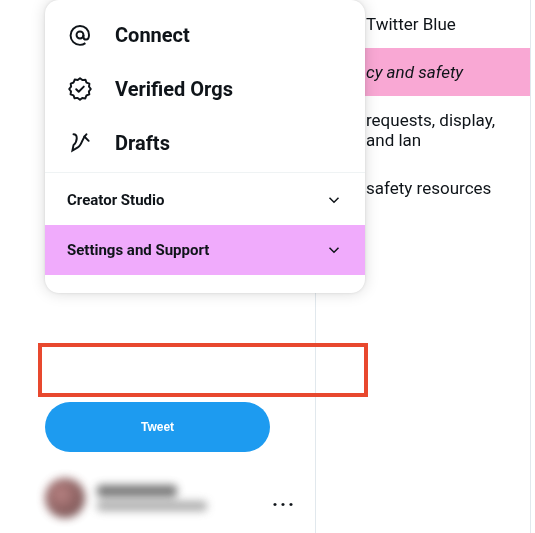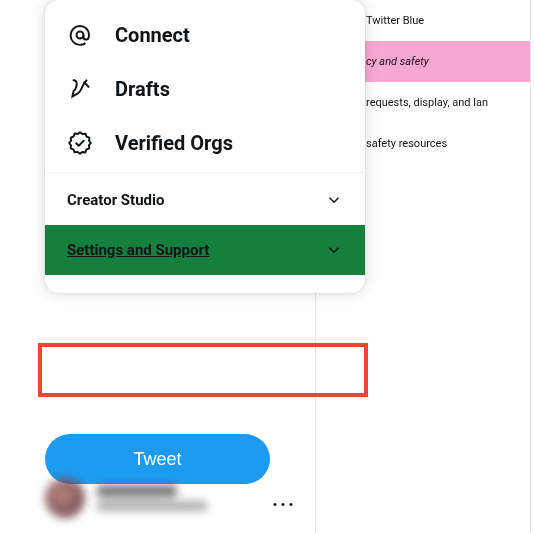--- a/index.html
+++ b/index.html
@@ -22,21 +22,21 @@
   .vline.left { left: 315px; }
   .vline.right { left: 530px; }
   .settings-list {
     position: absolute;
     left: 316px;
     right: 5px;
     top: 0;
   }
   .settings-item {
     padding: 14px 20px 14px 50px;
-    font-size: 11px;
+    font-size: 17px;
     color: #0f1419;
   }
   .settings-item.selected {
     background: #f9a8d4;
     font-style: italic;
   }
   .popup {
     position: absolute;
     left: 45px;
     top: 0;
@@ -87,44 +87,43 @@
     align-items: center;
     justify-content: space-between;
     padding: 16px 22px;
     font-size: 15px;
     font-weight: 700;
     color: #0f1419;
     cursor: pointer;
     text-align: center;
   }
   .expand-item.hovered {
-    background: #15803d;
-    text-decoration: underline;
+    background: #f0abfc;
   }
   .chevron {
     width: 18px;
     height: 18px;
   }
   .highlight-box {
     position: absolute;
     border: 4px solid #e8482e;
     pointer-events: none;
   }
   .tweet-button {
     position: absolute;
     left: 45px;
-    top: 434px;
+    top: 402px;
     width: 225px;
     height: 50px;
     background: #1d9bf0;
     color: #fff;
     border: none;
     border-radius: 30px;
-    font-size: 18px;
-    font-weight: 400;
+    font-size: 12px;
+    font-weight: 700;
     cursor: pointer;
   }
   .profile-row {
     position: absolute;
     left: 45px;
     top: 478px;
     width: 250px;
     display: flex;
     align-items: center;
     filter: blur(4px);
@@ -176,36 +175,36 @@
       <svg viewBox="0 0 24 24" width="26" height="26" fill="none" stroke="#0f1419" stroke-width="1.8">
         <circle cx="12" cy="12" r="3.2"></circle>
         <path d="M15.2 12v1.5c0 1.6 1 2.7 2.4 2.7 1.7 0 2.7-1.6 2.7-4.2 0-4.8-3.7-8.3-8.3-8.3-4.8 0-8.7 3.9-8.7 8.7s3.9 8.7 8.7 8.7c1.9 0 3.6-.6 5-1.6"></path>
       </svg>
     </span>
     <span>Connect</span>
   </div>
 
   <div class="menu-item">
     <span class="icon">
+      <svg viewBox="0 0 24 24" width="26" height="26" fill="none" stroke="#0f1419" stroke-width="1.8" stroke-linejoin="round">
+        <path d="M12 2l2.2 1.8 2.8-.4 1 2.7 2.7 1-.4 2.8L22 12l-1.8 2.2.4 2.8-2.7 1-1 2.7-2.8-.4L12 22l-2.2-1.8-2.8.4-1-2.7-2.7-1 .4-2.8L2 12l1.8-2.2-.4-2.8 2.7-1 1-2.7 2.8.4z"></path>
+        <path d="M8.5 12.2l2.3 2.3 4.7-4.7" stroke-linecap="round"></path>
+      </svg>
+    </span>
+    <span>Verified Orgs</span>
+  </div>
+
+  <div class="menu-item">
+    <span class="icon">
       <svg viewBox="0 0 24 24" width="26" height="26" fill="none" stroke="#0f1419" stroke-width="1.8" stroke-linecap="round">
         <path d="M6 4 C10 4 10 10 6 14 L5 19 L10 16 C14 14 14 7 18 4"></path>
         <path d="M16 6 L20 10"></path>
       </svg>
     </span>
     <span>Drafts</span>
-  </div>
-
-  <div class="menu-item">
-    <span class="icon">
-      <svg viewBox="0 0 24 24" width="26" height="26" fill="none" stroke="#0f1419" stroke-width="1.8" stroke-linejoin="round">
-        <path d="M12 2l2.2 1.8 2.8-.4 1 2.7 2.7 1-.4 2.8L22 12l-1.8 2.2.4 2.8-2.7 1-1 2.7-2.8-.4L12 22l-2.2-1.8-2.8.4-1-2.7-2.7-1 .4-2.8L2 12l1.8-2.2-.4-2.8 2.7-1 1-2.7 2.8.4z"></path>
-        <path d="M8.5 12.2l2.3 2.3 4.7-4.7" stroke-linecap="round"></path>
-      </svg>
-    </span>
-    <span>Verified Orgs</span>
   </div>
 
 
   <div class="divider"></div>
 
   <div class="expand-item">
     <span>Creator Studio</span>
     <span class="chevron">
       <svg viewBox="0 0 24 24" width="18" height="18" fill="none" stroke="#0f1419" stroke-width="2">
           <path d="M6 9l6 6 6-6"></path>

